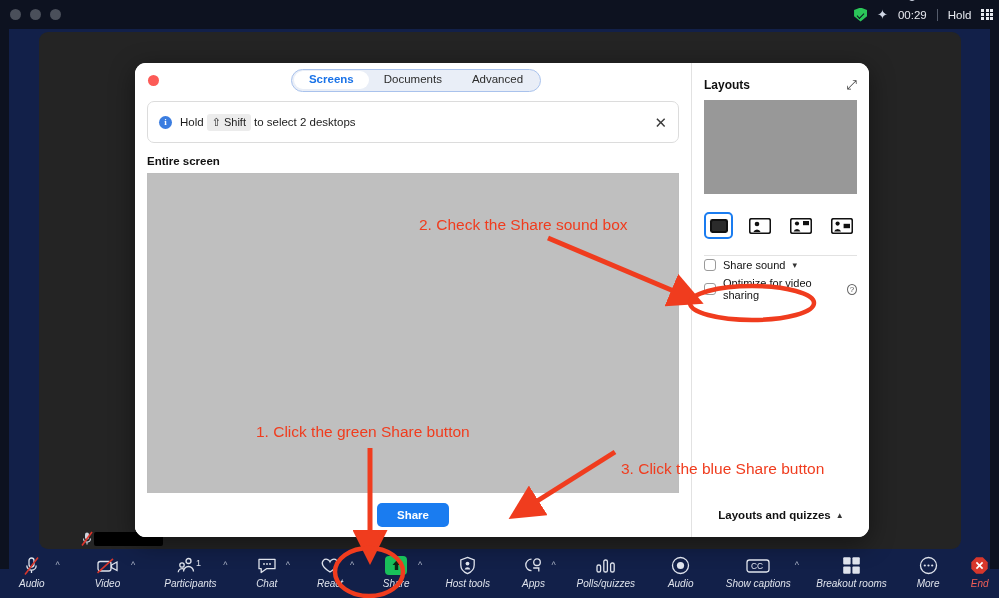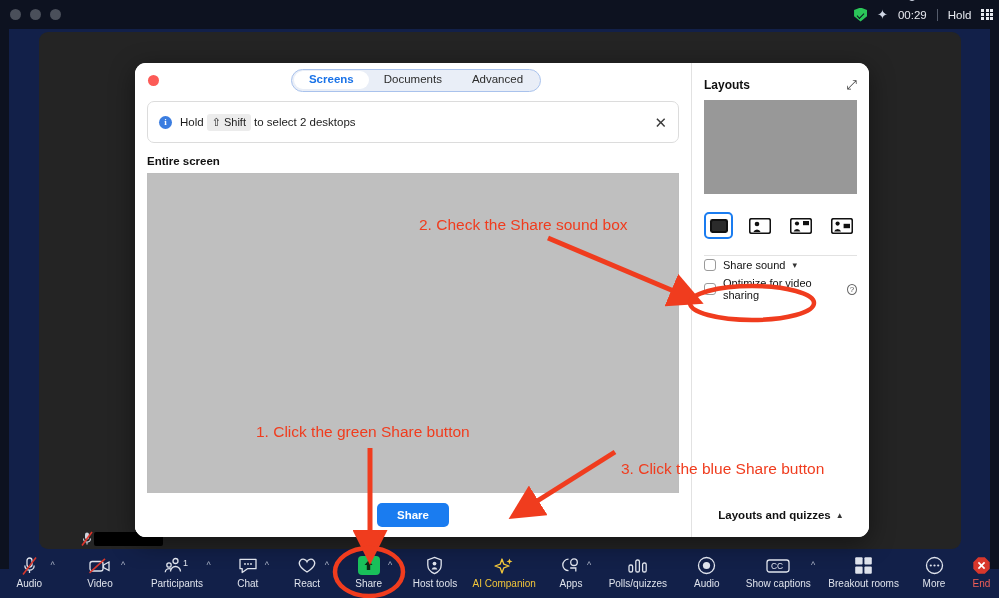--- a/index.html
+++ b/index.html
@@ -204,21 +204,21 @@
   .toolbar-inner {
     position: absolute; left: 0; bottom: 0; width: 999px; height: 53px;
     display: flex; align-items: center;
   }
   .tb-item {
     display: flex; flex-direction: column; align-items: center;
     justify-content: center; color: #dfe3ec; font-size: 10px;
     position: relative; cursor: pointer; height: 53px;
   }
   .tb-ico { height: 22px; display: flex; align-items: center; justify-content: center; }
-  .tb-label { margin-top: 2px; line-height: 1; white-space: nowrap; }
+  .tb-label { margin-top: 2px; line-height: 1; white-space: nowrap; font-style: italic; }
   .tb-caret {
     position: absolute; right: -2px; top: 15px;
     font-size: 9px; color: #aab2c5;
   }
   .share-green {
     width: 22px; height: 19px; background: #19c05a; border-radius: 4px;
     display: flex; align-items: center; justify-content: center;
   }
 
   
@@ -462,29 +462,20 @@
       <span class="tb-ico">
         <svg width="17" height="19" viewBox="0 0 17 19">
           <path d="M8.5 1.4 L15.2 4 V9 C15.2 13.2 12 16.2 8.5 17.6 C5 16.2 1.8 13.2 1.8 9 V4 Z" fill="none" stroke="#dfe3ec" stroke-width="1.3"></path>
           <circle cx="8.5" cy="7.6" r="1.9" fill="#dfe3ec"></circle>
           <path d="M5.6 13.4 A3 3 0 0 1 11.4 13.4 Z" fill="#dfe3ec"></path>
         </svg>
       </span>
       <span class="tb-label">Host tools</span>
     </div>
 
-    <div class="tb-item" style="width:78px;margin-left:10px;color:#f2c63a">
-      <span class="tb-ico">
-        <svg width="22" height="20" viewBox="0 0 22 20">
-          <path d="M9 3 L10.8 8.2 L16 10 L10.8 11.8 L9 17 L7.2 11.8 L2 10 L7.2 8.2 Z" fill="none" stroke="#f2c63a" stroke-width="1.3" stroke-linejoin="round"></path>
-          <path d="M16.5 2.4 L17.3 4.6 L19.5 5.4 L17.3 6.2 L16.5 8.4 L15.7 6.2 L13.5 5.4 L15.7 4.6 Z" fill="#f2c63a"></path>
-        </svg>
-      </span>
-      <span class="tb-label">AI Companion</span>
-    </div>
 
     <div class="tb-item" style="width:44px;margin-left:16px">
       <span class="tb-ico">
         <svg width="22" height="17" viewBox="0 0 22 17">
           <path d="M8.5 2.2 A5.5 5.5 0 1 0 8.5 13.6" fill="none" stroke="#dfe3ec" stroke-width="1.3"></path>
           <circle cx="14" cy="5.2" r="3.3" fill="none" stroke="#dfe3ec" stroke-width="1.3"></circle>
           <path d="M10.2 11 h5.6 v3.6" fill="none" stroke="#dfe3ec" stroke-width="1.3"></path>
         </svg>
       </span>
       <span class="tb-label">Apps</span>

